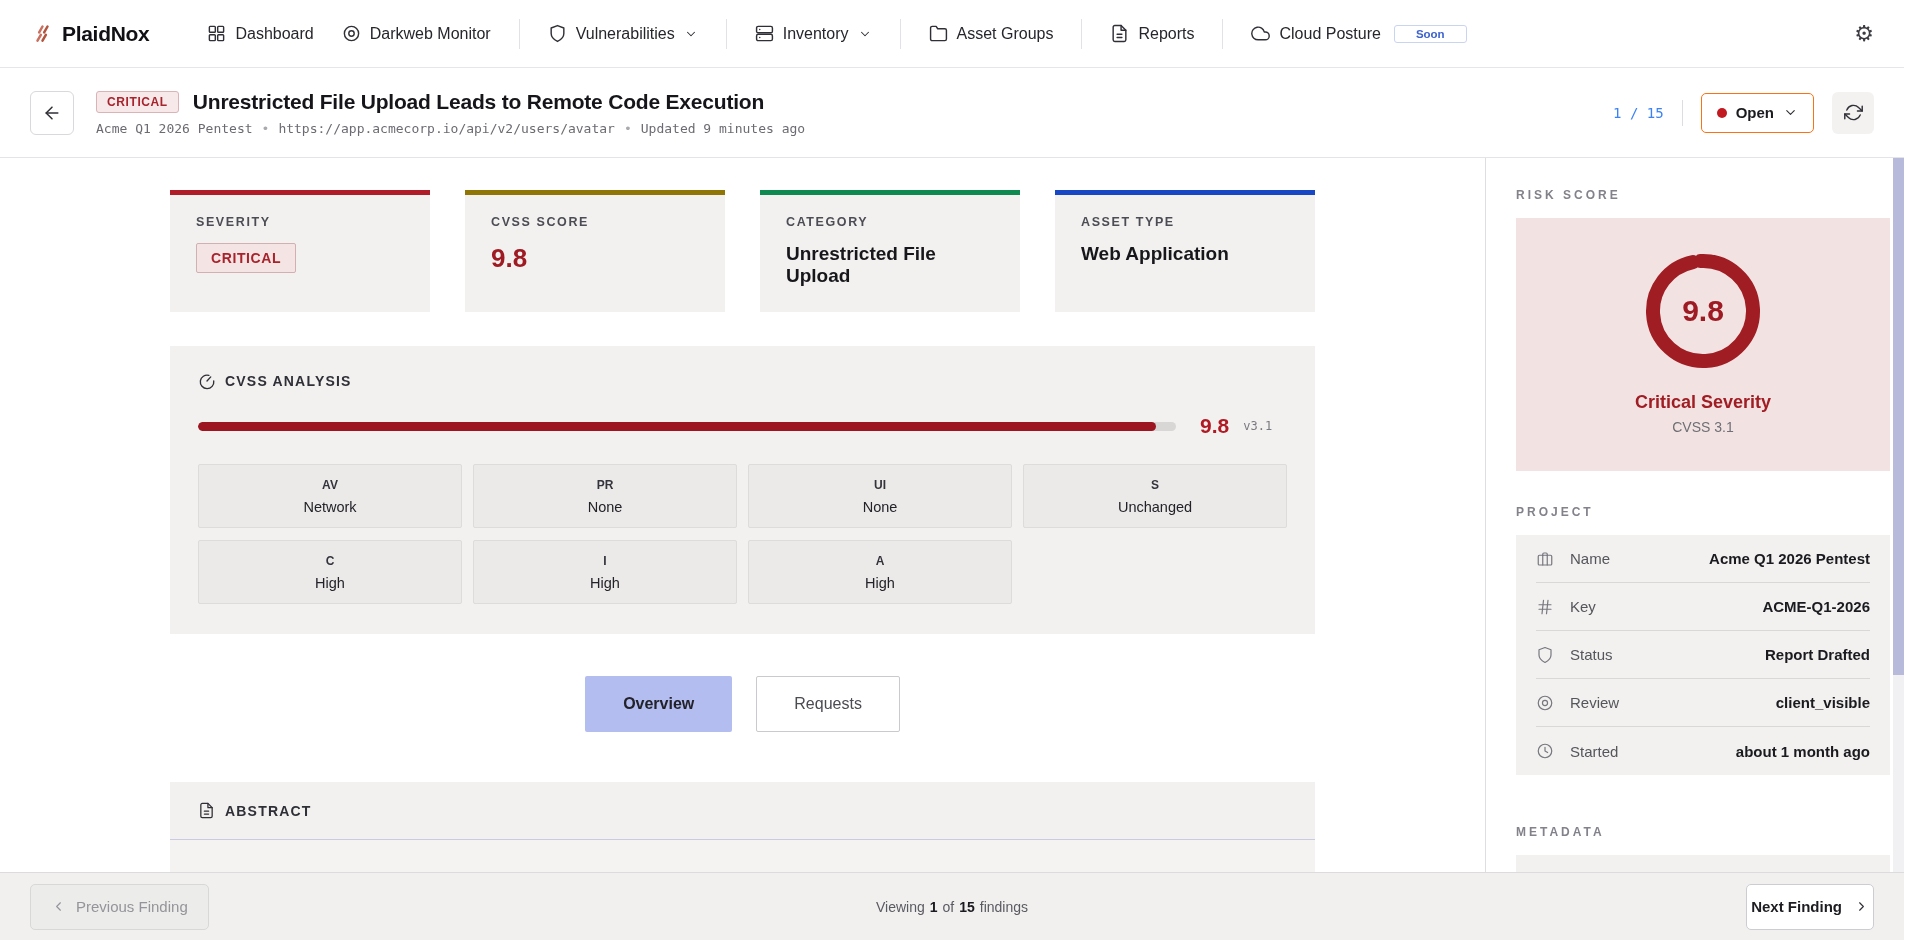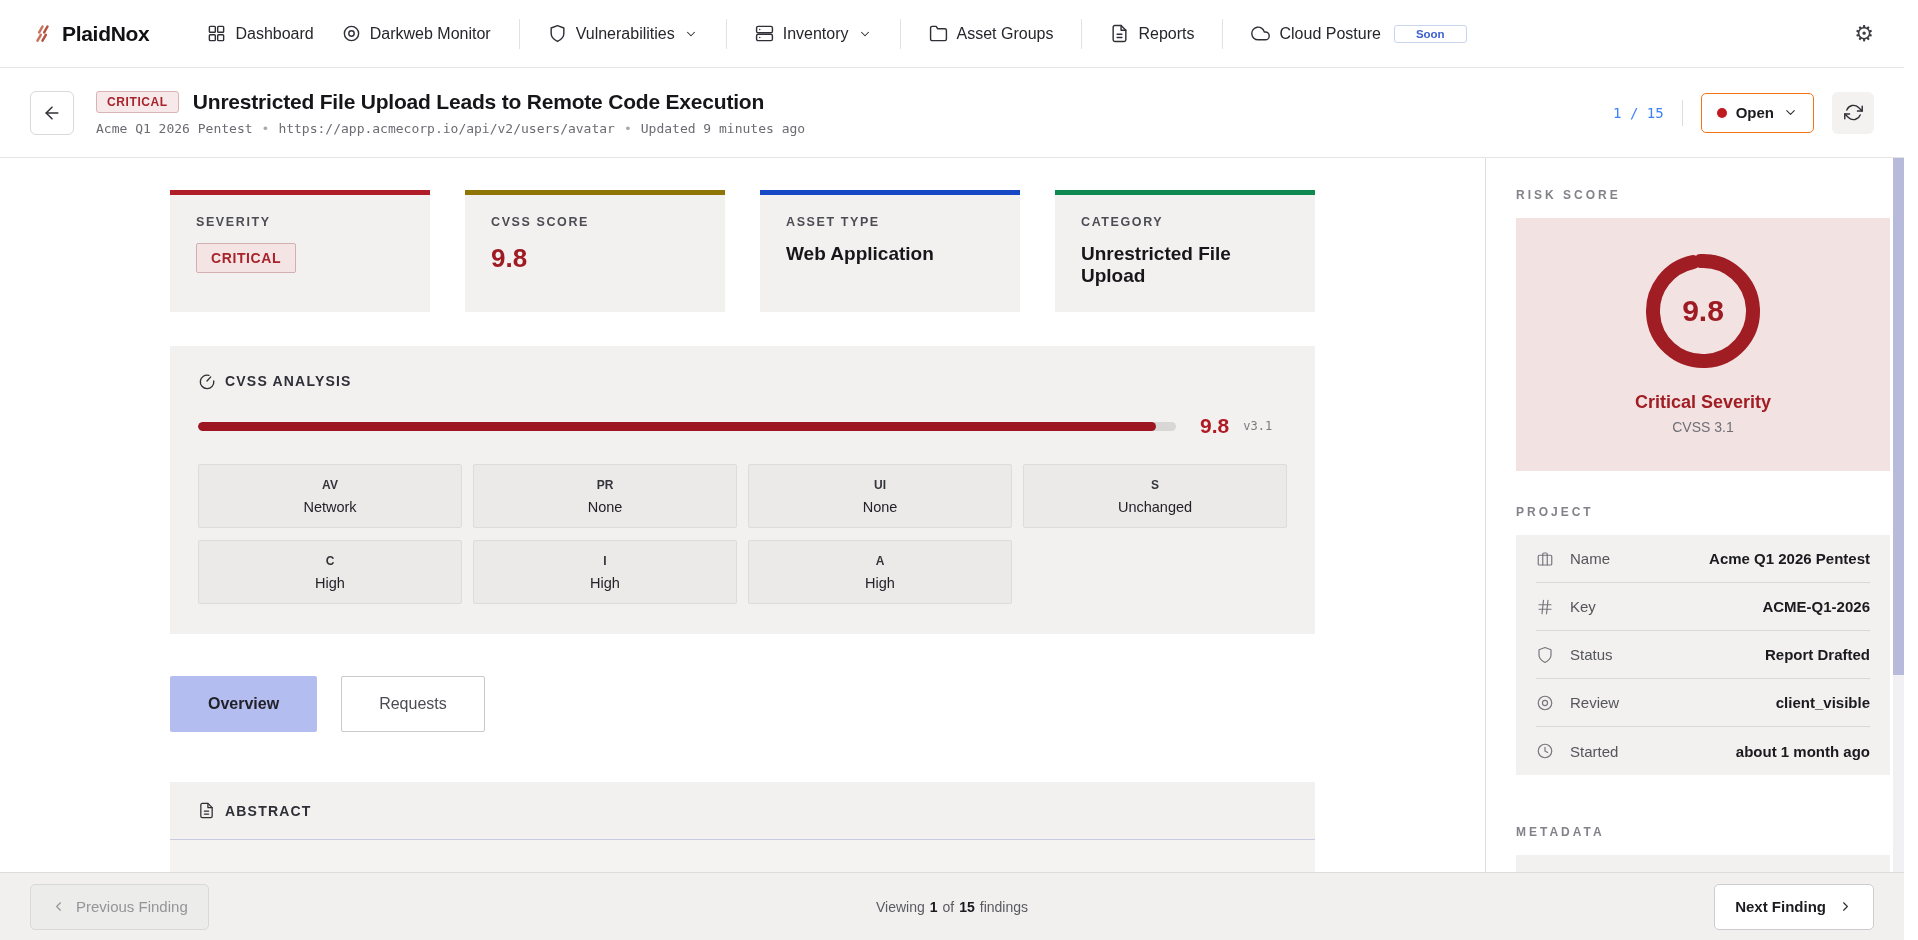--- a/index.html
+++ b/index.html
@@ -54,21 +54,21 @@
   .bar-row { margin-top:24px; display:flex; align-items:center; gap:14px; }
   .bar-track { flex:0 0 978px; height:9px; border-radius:5px; background:#d8d7d5; overflow:hidden; }
   .bar-fill { height:100%; border-radius:5px; }
   .bar-score { font-size:21px; font-weight:800; color:#b01a24; margin-left:10px; }
   .bar-ver { font-family:"DejaVu Sans Mono", monospace; font-size:12px; color:#7a7a81; }
   .metrics { margin-top:26px; display:flex; flex-wrap:wrap; gap:12px 11px; }
   .metric-box { width:264px; height:64px; background:#eceae8; border:1px solid #dedcda; border-radius:2px; display:flex; flex-direction:column; align-items:center; justify-content:center; gap:7px; }
   .metric-abbr { font-size:12px; font-weight:800; color:#34343c; }
   .metric-val { font-size:14.5px; color:#222228; }
 
-  .tabs-row { margin-top:42px; display:flex; gap:24px; }
+  .tabs-row { margin-top:42px; display:flex; gap:24px;justify-content:center; }
   .tab { height:56px; padding:0 37px; display:flex; align-items:center; font-size:16px; cursor:pointer; border-radius:2px; background:#fff; border:1px solid #c9c9ce; color:#4b4b52; font-weight:500; }
   .tab.active { border:1px solid transparent; color:#22222a; font-weight:700; }
 
   .abstract-panel { margin-top:50px; }
   .abstract-head { height:58px; background:#f2f1ef; display:flex; align-items:center; gap:10px; padding:0 28px; border-bottom:1px solid #c9cbe4; }
   .abstract-body { height:110px; background:#f4f3f2; }
 
   
   .sidebar { position:absolute; left:1485px; top:0; width:433px; height:714px; border-left:1px solid #dddde3; padding:30px 28px 0 30px; background:#fff; }
   .side-label { font-size:12px; font-weight:800; letter-spacing:3px; color:#82828a; }
@@ -89,21 +89,21 @@
   .metadata-card { margin-top:16px; height:40px; background:#f2f1ef; }
   .scroll-track { position:absolute; right:0; top:0; width:11px; height:714px; background:#f1f1f4; }
   .scroll-thumb { position:absolute; right:0; top:0; width:11px; height:517px; background:#b7badb; cursor:pointer; }
 
   
   .footer { position:absolute; left:0; top:872px; width:100%; height:68px; background:#f1f0ef; border-top:1px solid #dcdcde; display:flex; align-items:center; padding:0 30px; }
   .prev-btn { display:flex; align-items:center; gap:10px; height:46px; padding:0 20px; background:#ececea; border:1px solid #d8d8d6; border-radius:5px; color:#94949a; font-size:15px; cursor:default; }
   .prev-btn .ic { stroke:#94949a; }
   .viewing { position:absolute; left:50%; transform:translateX(-50%); font-size:14px; color:#5a5a61; display:flex; gap:5px; }
   .viewing b { color:#1a1a1f; font-weight:800; }
-  .next-btn { margin-left:auto; display:flex; align-items:center; gap:12px; height:46px; padding:0 20px; background:#fff; border:1px solid #cdcdd1; border-radius:5px; color:#1c1c21; font-size:15px; font-weight:600; cursor:pointer; }
+  .next-btn { margin-left:auto; display:flex; align-items:center; gap:12px; height:46px; padding:0 4px; background:#fff; border:1px solid #cdcdd1; border-radius:5px; color:#1c1c21; font-size:15px; font-weight:600; cursor:pointer; }
 </style>
 </head>
 <body>
 
 <div class="app">
 
   <div class="topnav">
     <div class="brand">
       <span>
         <svg width="20" height="20" viewBox="0 0 24 24">
@@ -253,27 +253,27 @@
 
       <div class="cards-row">
         <div class="stat-card" style="border-top-color: rgb(176, 29, 40);">
           <div class="stat-label">SEVERITY</div>
           <div class="stat-value"><span class="crit-chip">CRITICAL</span></div>
         </div>
         <div class="stat-card" style="border-top-color: rgb(143, 117, 5);">
           <div class="stat-label">CVSS SCORE</div>
           <div class="stat-value score">9.8</div>
         </div>
+        <div class="stat-card" style="border-top-color: rgb(14, 138, 80);">
+          <div class="stat-label">CATEGORY</div>
+          <div class="stat-value">Unrestricted File Upload</div>
+        </div>
         <div class="stat-card" style="border-top-color: rgb(23, 71, 196);">
           <div class="stat-label">ASSET TYPE</div>
           <div class="stat-value">Web Application</div>
-        </div>
-        <div class="stat-card" style="border-top-color: rgb(14, 138, 80);">
-          <div class="stat-label">CATEGORY</div>
-          <div class="stat-value">Unrestricted File Upload</div>
         </div>
       </div>
 
       <div class="cvss-panel">
         <div class="panel-head">
           <span>
               <svg class="ic" width="18" height="18" viewBox="0 0 24 24">
                 <path d="M14.5 4.5 A9 9 0 1 0 21 12"></path>
                 <line x1="12" y1="12" x2="17" y2="6.5"></line>
               </svg>

